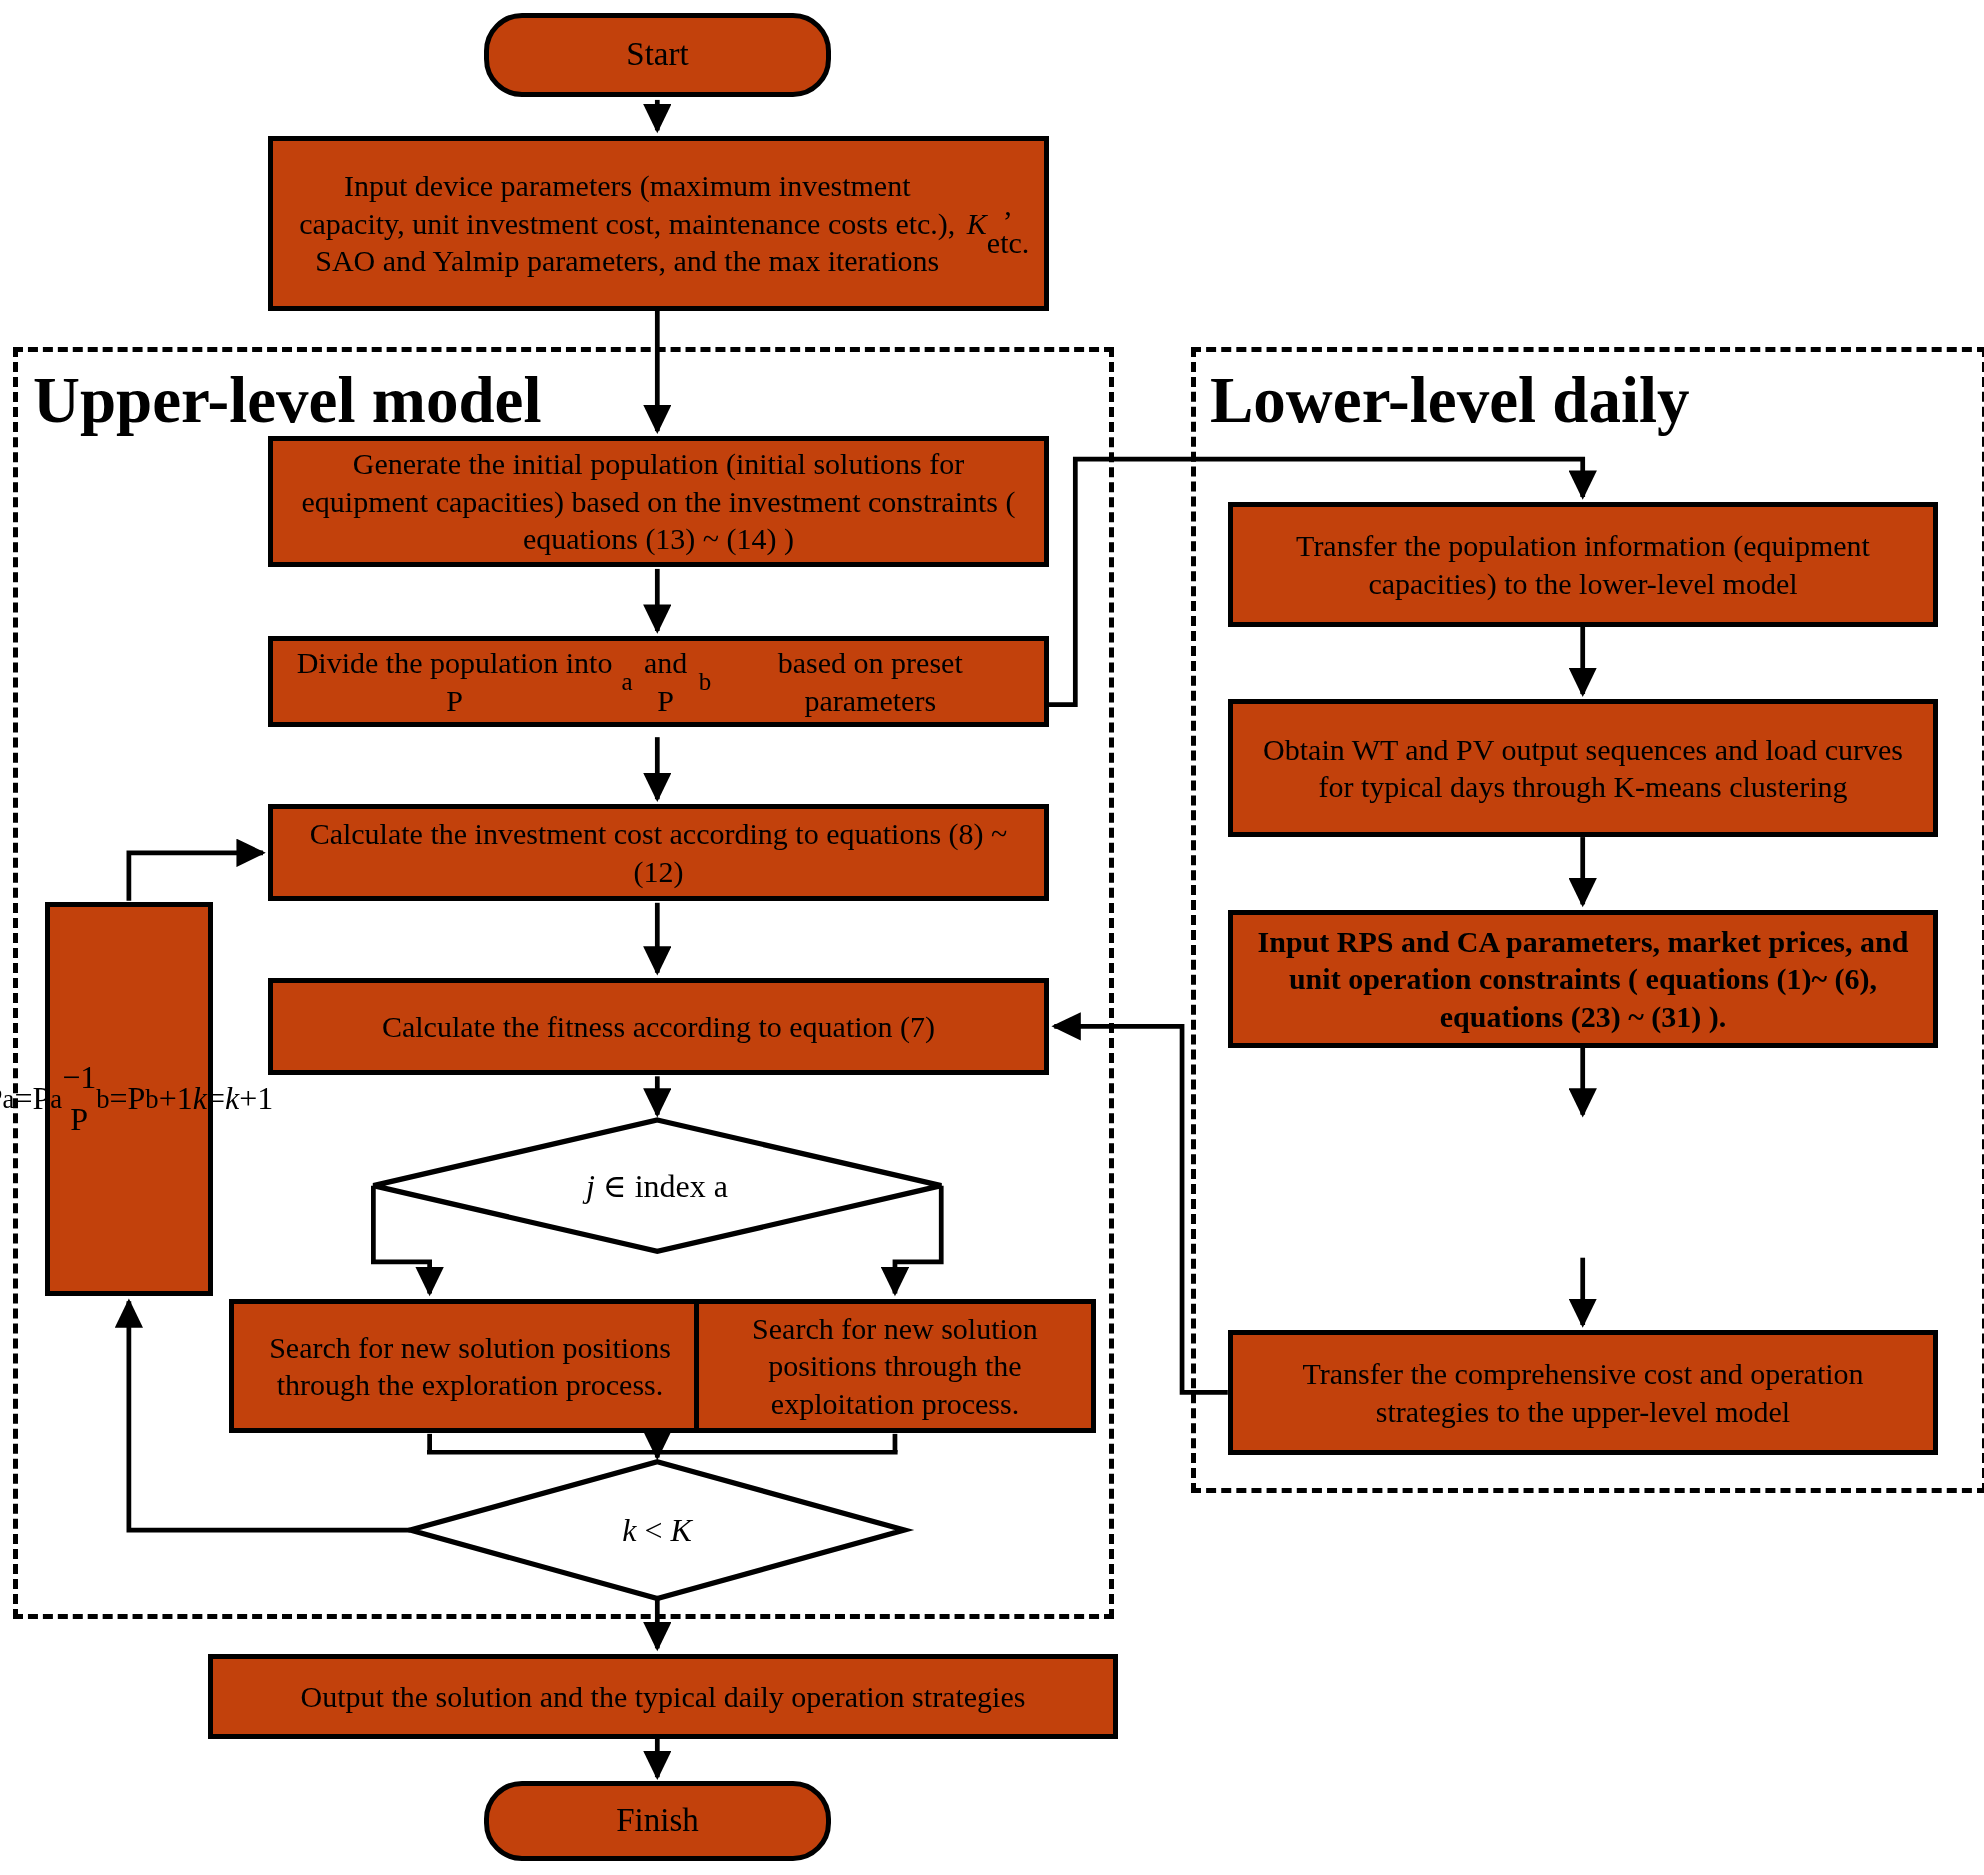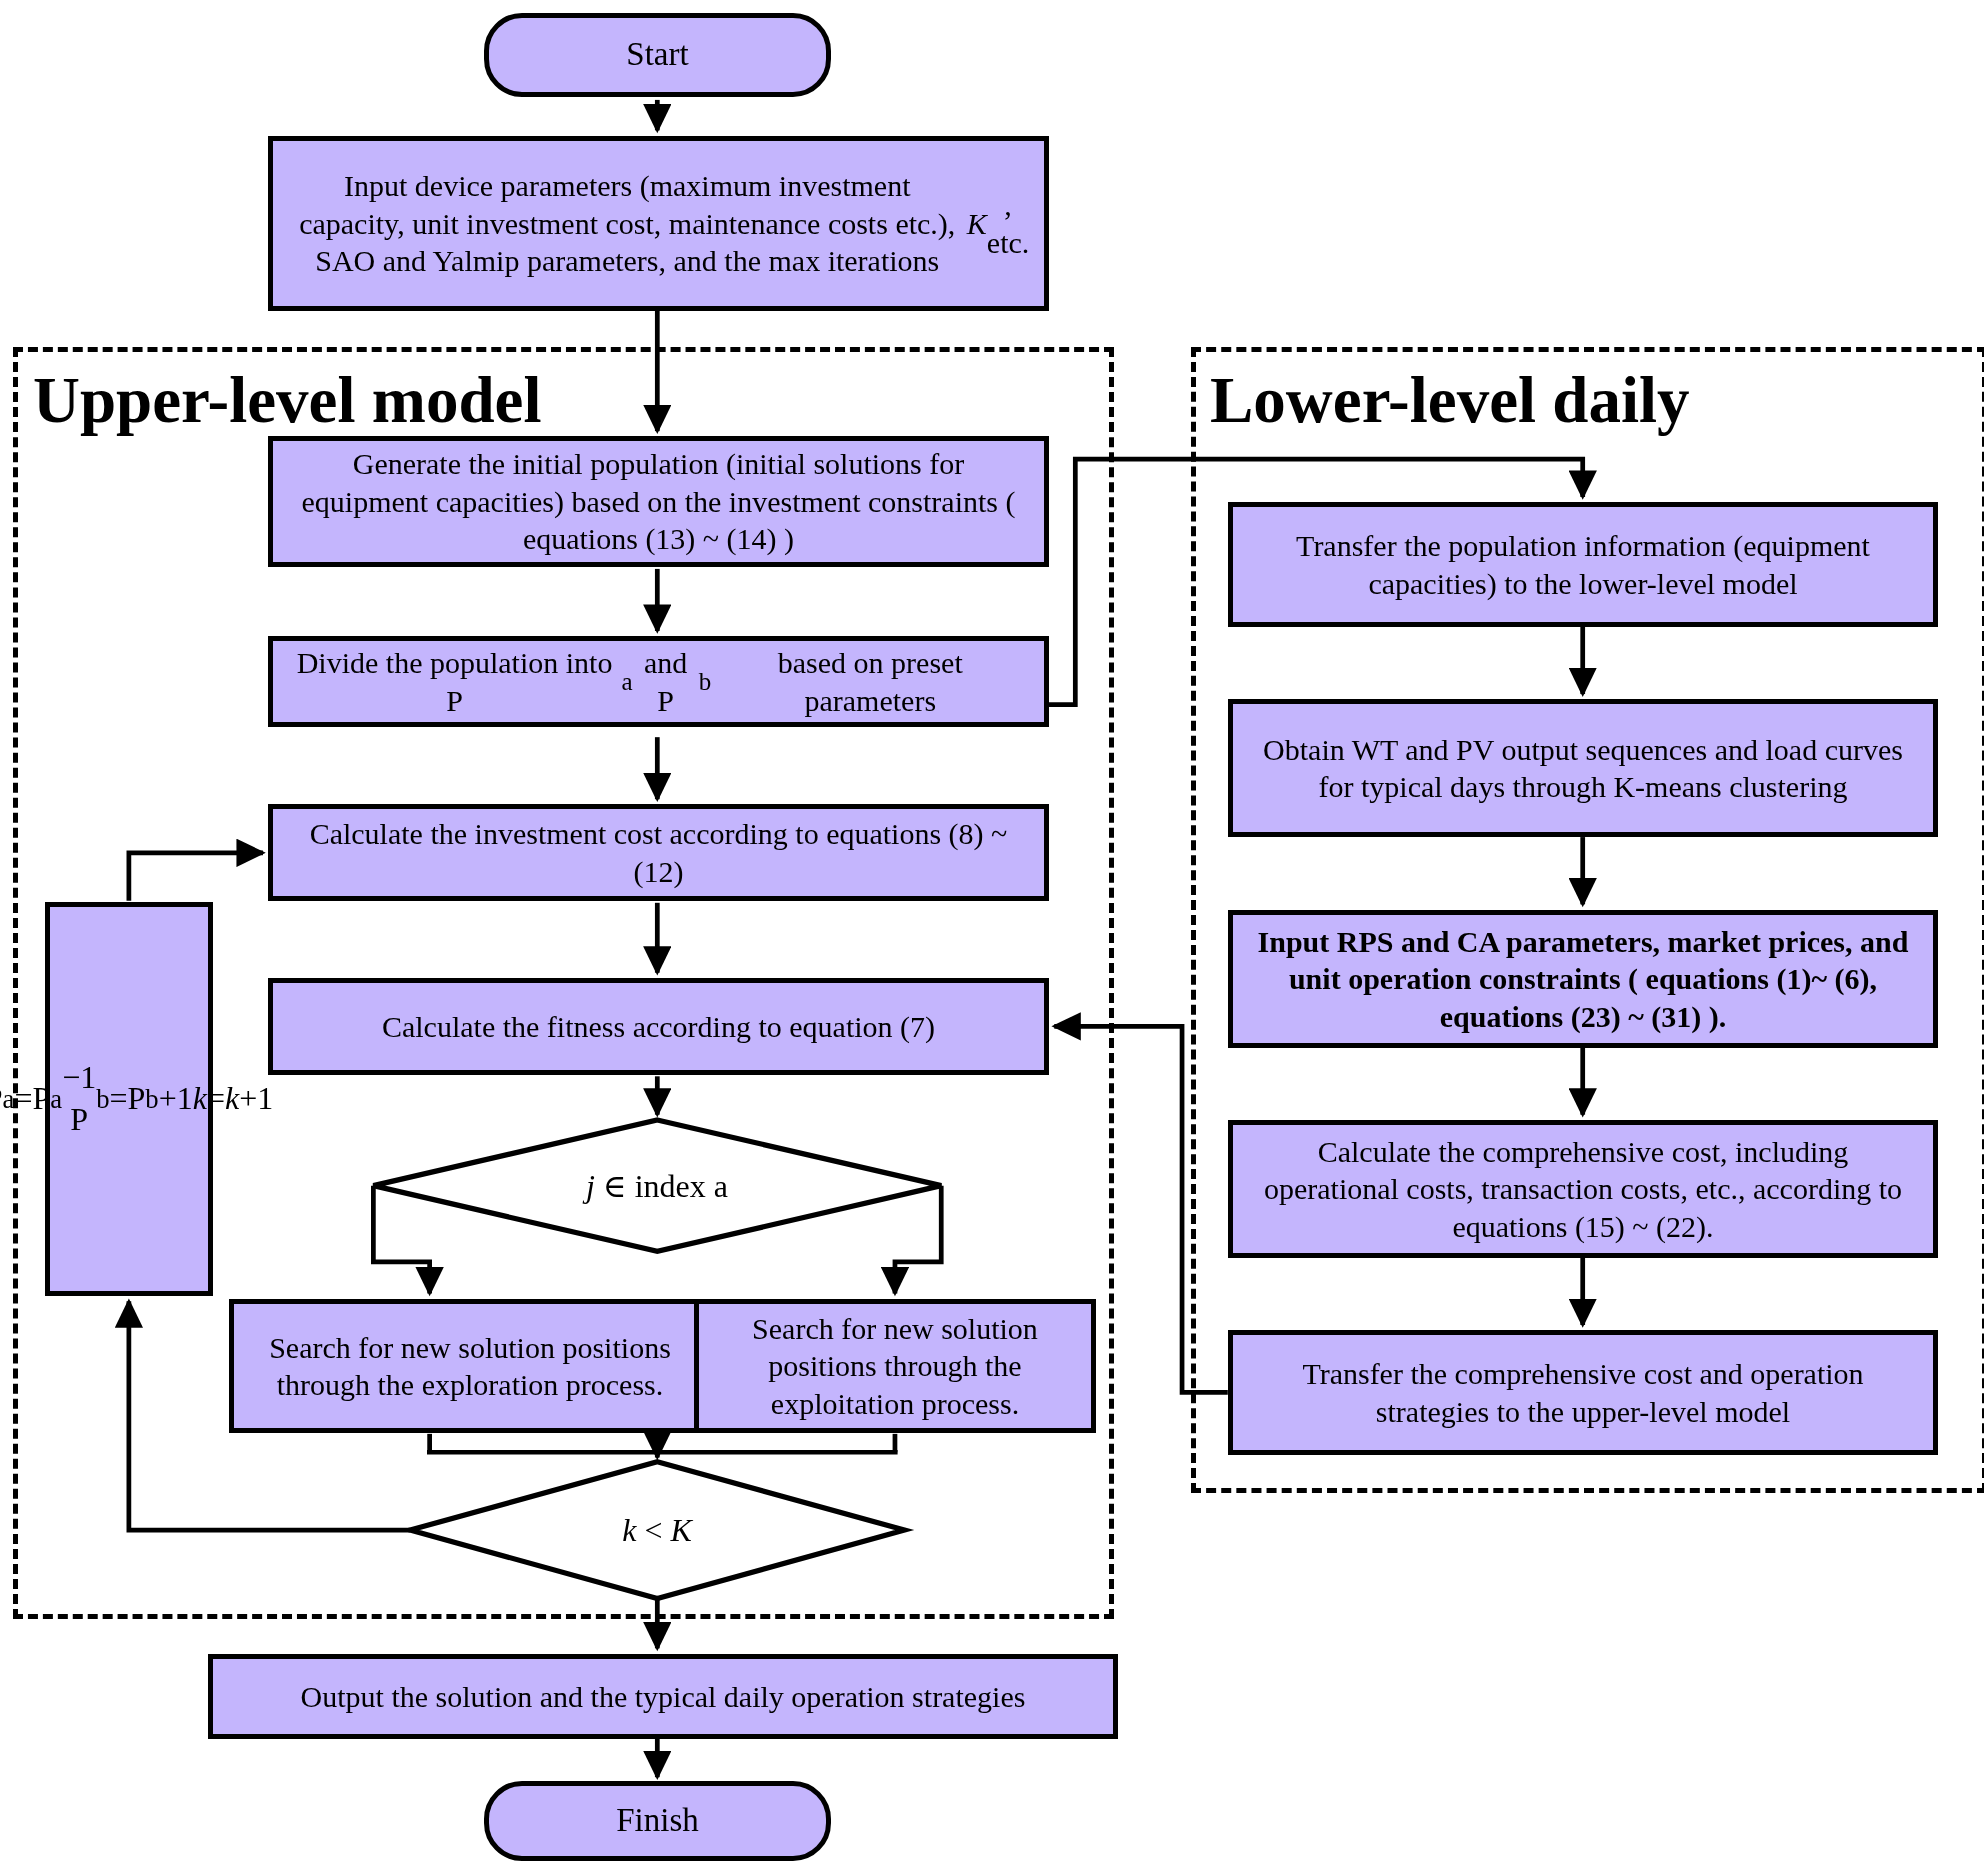--- a/index.html
+++ b/index.html
@@ -18,21 +18,21 @@
   }
   .section-title{
     position:absolute;z-index:3;
     font-weight:bold;
     font-size:65px;
     line-height:1;
     white-space:nowrap;
   }
   .node{
     position:absolute;z-index:4;
-    background:#c4b5fd;
+    background:#c2410c;
     border:5.3px solid #000;
     box-sizing:border-box;
     display:flex;align-items:center;justify-content:center;
     text-align:center;
     font-size:30px;line-height:1.25;
     padding:4.2px 14.7px;
   }
   .terminal{border-radius:38px;font-size:33px;}
   .diamond-label{
     position:absolute;z-index:5;
@@ -101,17 +101,16 @@
   <div class="node" style="left:694px;top:1299px;width:402px;height:134px;">Search for new solution positions through the exploitation process.</div>
   <div class="node counter" style="left:45px;top:902px;width:168px;height:394px;">P<sub>a</sub> =P<sub>a</sub>−1<br>P<sub>b</sub>=P<sub>b</sub>+1<br><i>k</i>=<i>k</i>+1</div>
   <div class="node" style="left:208px;top:1654px;width:910px;height:85px;">Output the solution and the typical daily operation strategies</div>
 
   <div class="diamond-label" style="left:657px;top:1186px;"><i>j</i> ∈ index a</div>
   <div class="diamond-label" style="left:657px;top:1530px;"><i>k</i> &lt; <i>K</i></div>
 
   <div class="node" style="left:1228px;top:502px;width:710px;height:125px;">Transfer the population information (equipment capacities) to the lower-level model</div>
   <div class="node" style="left:1228px;top:699px;width:710px;height:138px;">Obtain WT and PV output sequences and load curves for typical days through K-means clustering</div>
   <div class="node" style="left:1228px;top:910px;width:710px;height:138px;font-weight:bold;">Input RPS and CA parameters, market prices, and unit operation constraints ( equations (1)~ (6), equations (23) ~ (31) ).</div>
-  <div class="node" style="left:1228px;top:1120px;width:710px;height:138px;">Calculate the comprehensive cost, including operational costs, transaction costs, etc., according to equations (15) ~ (22).</div>
   <div class="node" style="left:1228px;top:1330px;width:710px;height:125px;">Transfer the comprehensive cost and operation strategies  to the upper-level model</div>
 
 </div>
 
 
 </body></html>

